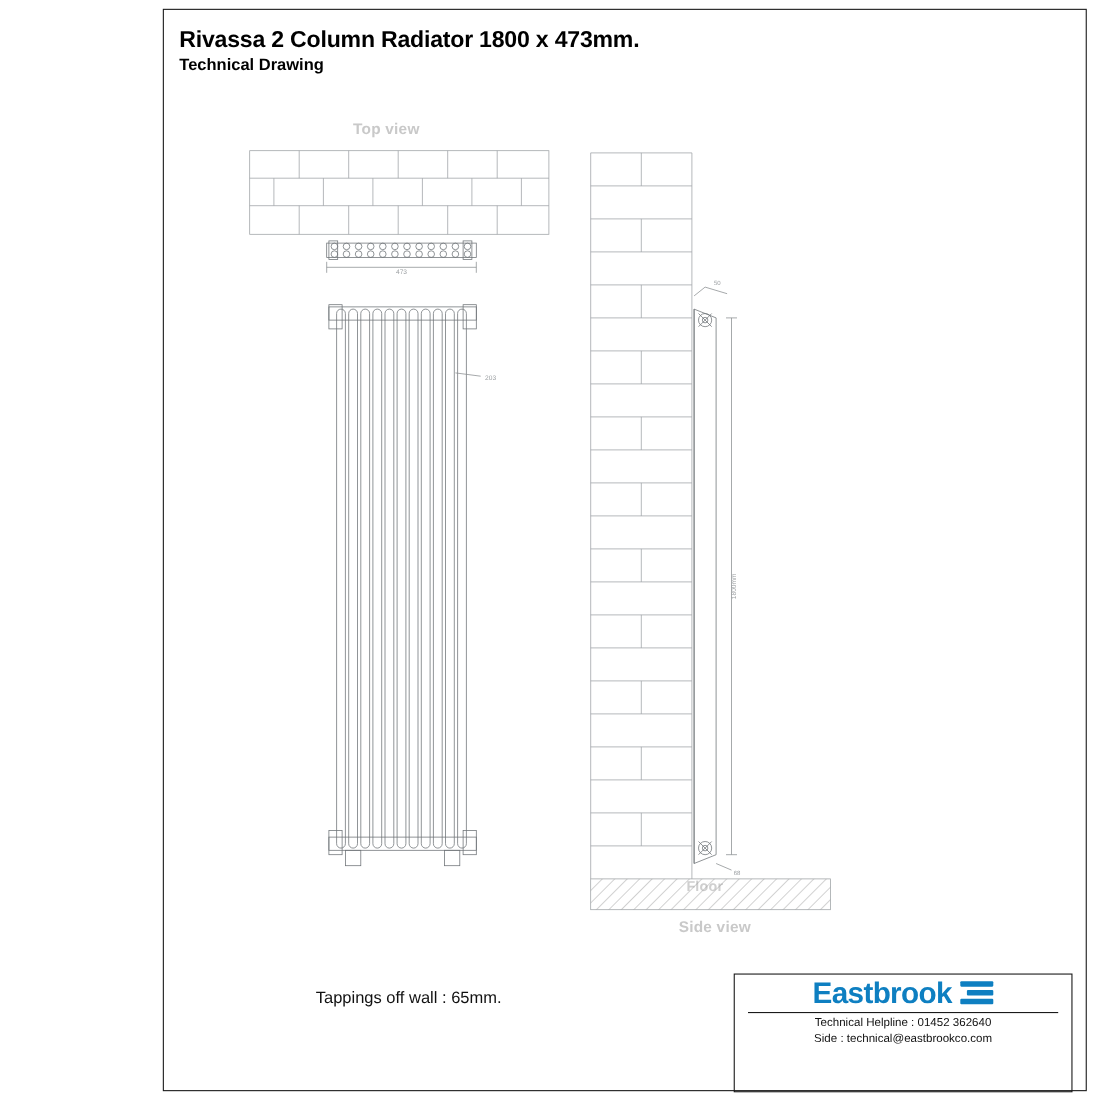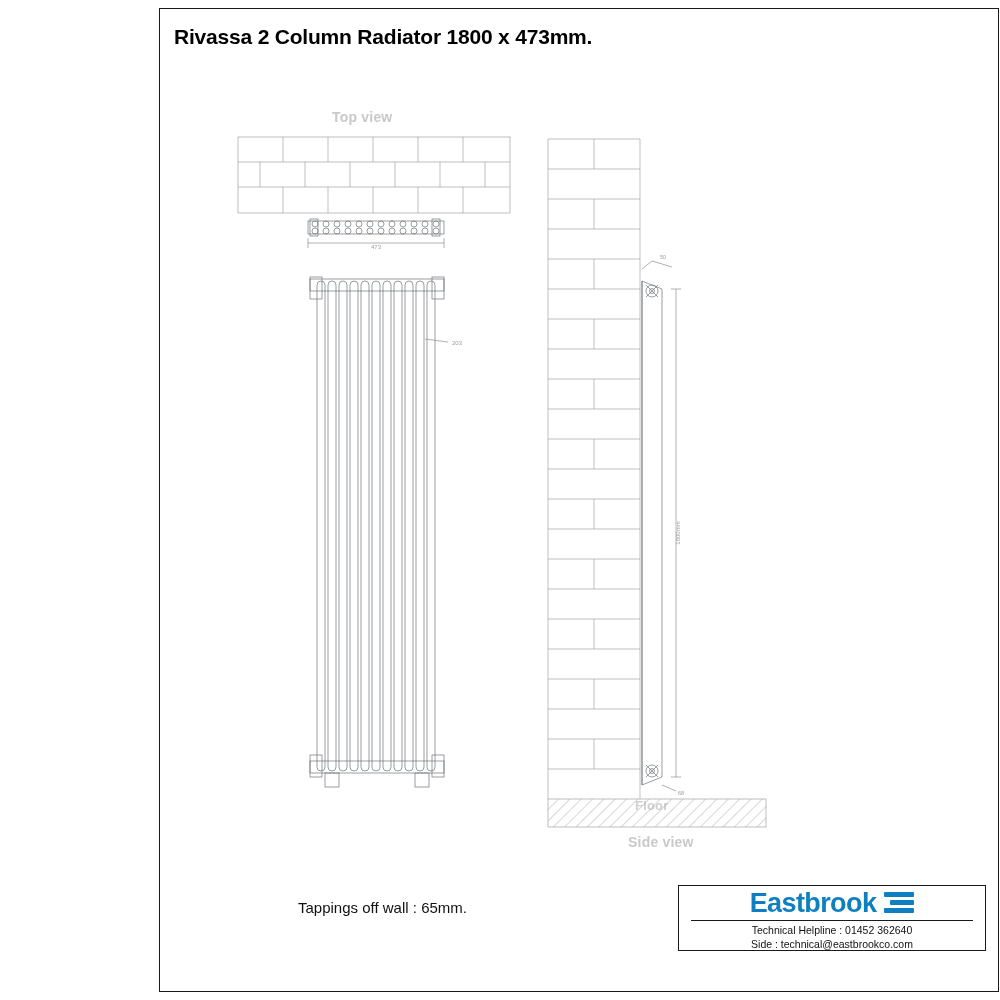--- a/index.html
+++ b/index.html
@@ -9,21 +9,21 @@
   }
   body {
     width: 1000px;
     height: 1000px;
     font-family: "Liberation Sans", sans-serif;
     color: #000000;
     overflow: hidden;
   }
   .sheet {
     position: absolute;
-    left: 159px;
+    left: 148px;
     top: 8px;
     width: 840px;
     height: 984px;
     border: 1px solid #1a1a1a;
     background: #ffffff;
     box-sizing: border-box;
   }
   .title-block {
     position: absolute;
     left: 14px;
@@ -63,21 +63,21 @@
     color: #111;
     margin-top: 14px;
   }
 
   
   .logo-box {
     position: absolute;
     left: 518px;
     top: 876px;
     width: 308px;
-    height: 66px;
+    height: 108px;
     border: 1px solid #1a1a1a;
     box-sizing: border-box;
     text-align: center;
     padding-top: 4px;
   }
   .logo-row {
     display: flex;
     align-items: center;
     justify-content: center;
     gap: 8px;
@@ -124,20 +124,21 @@
     pointer-events: none;
   }
 </style>
 </head>
 <body>
 
 <div class="sheet">
 
   <div class="title-block">
     <div class="title-main">Rivassa 2 Column Radiator 1800 x 473mm.</div>
+    <div class="title-sub">Technical Drawing</div>
   </div>
 
   <div class="view-label" id="label-top-view">Top view</div>
   <div class="view-label" id="label-side-view">Side view</div>
   <div class="view-label" id="label-floor">Floor</div>
 
   <div class="tappings-note">Tappings off wall : 65mm.</div>
 
   <svg class="canvas" viewBox="0 0 840 984">
     <defs>

